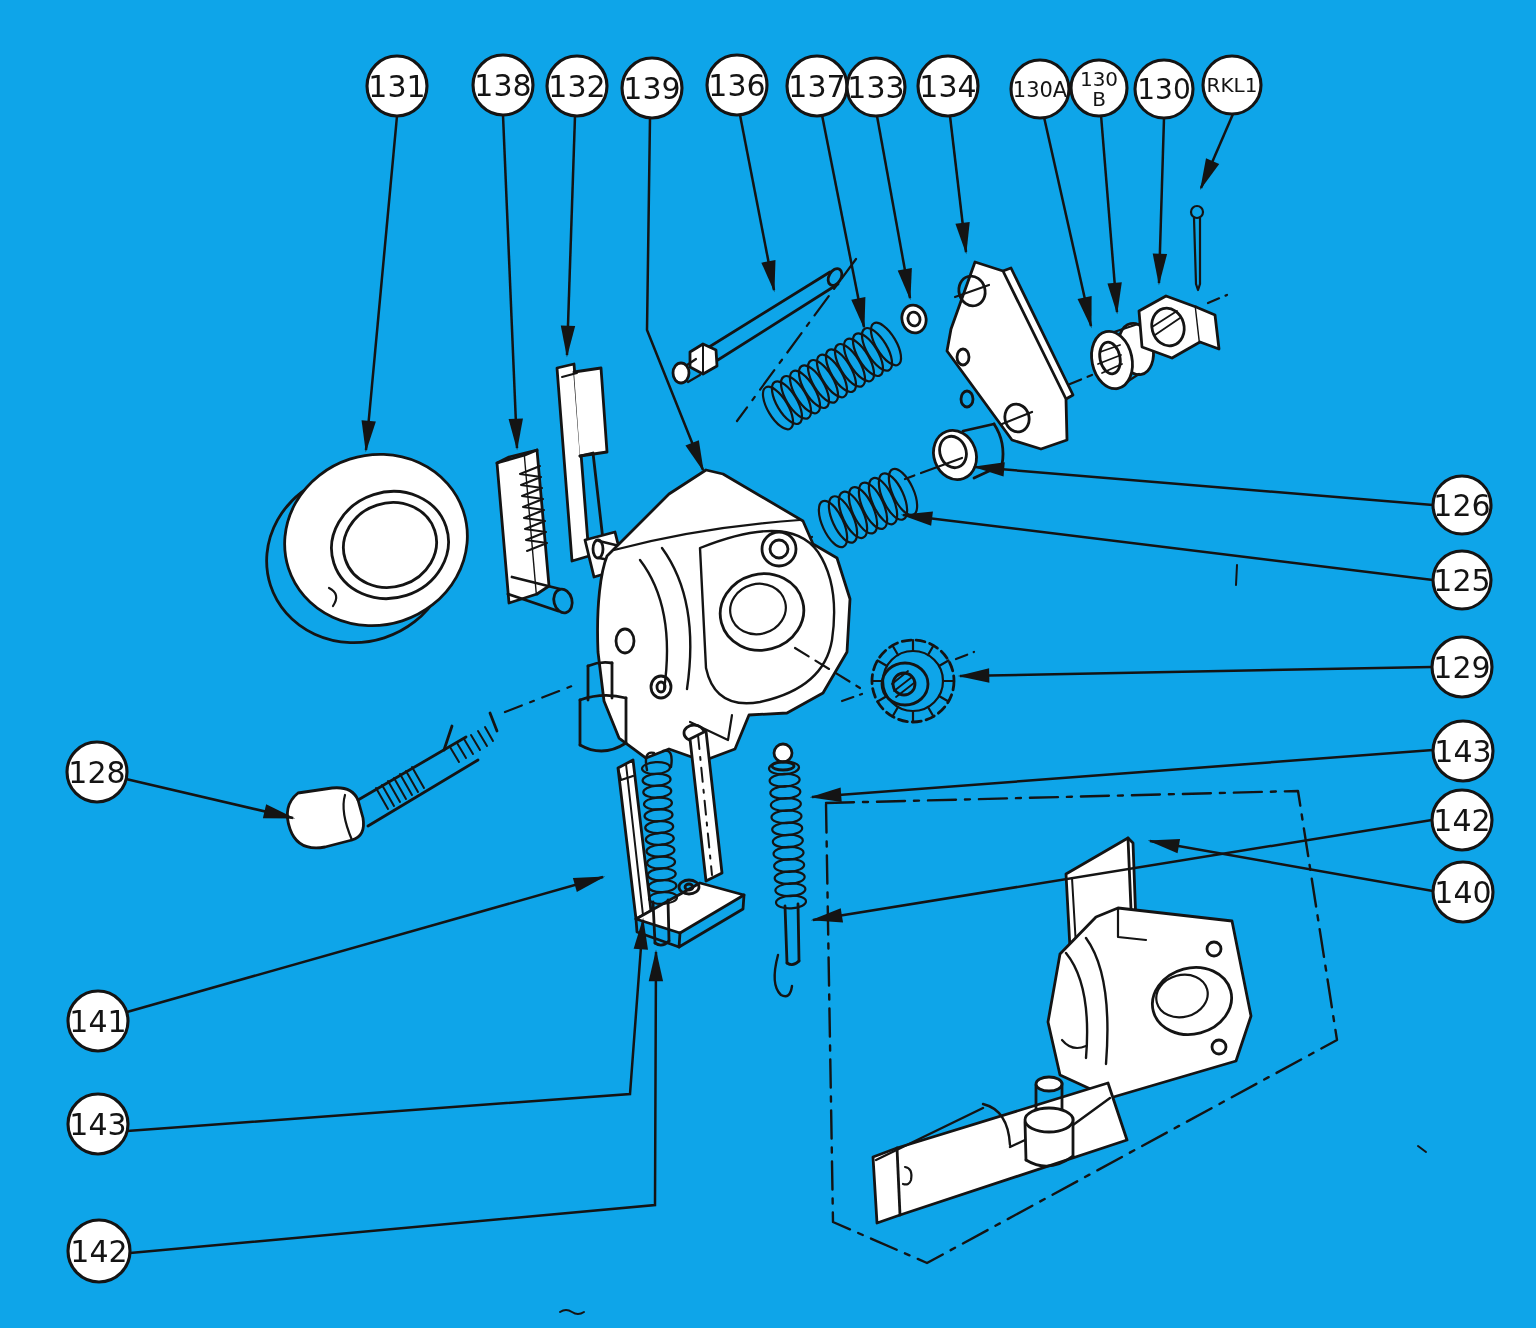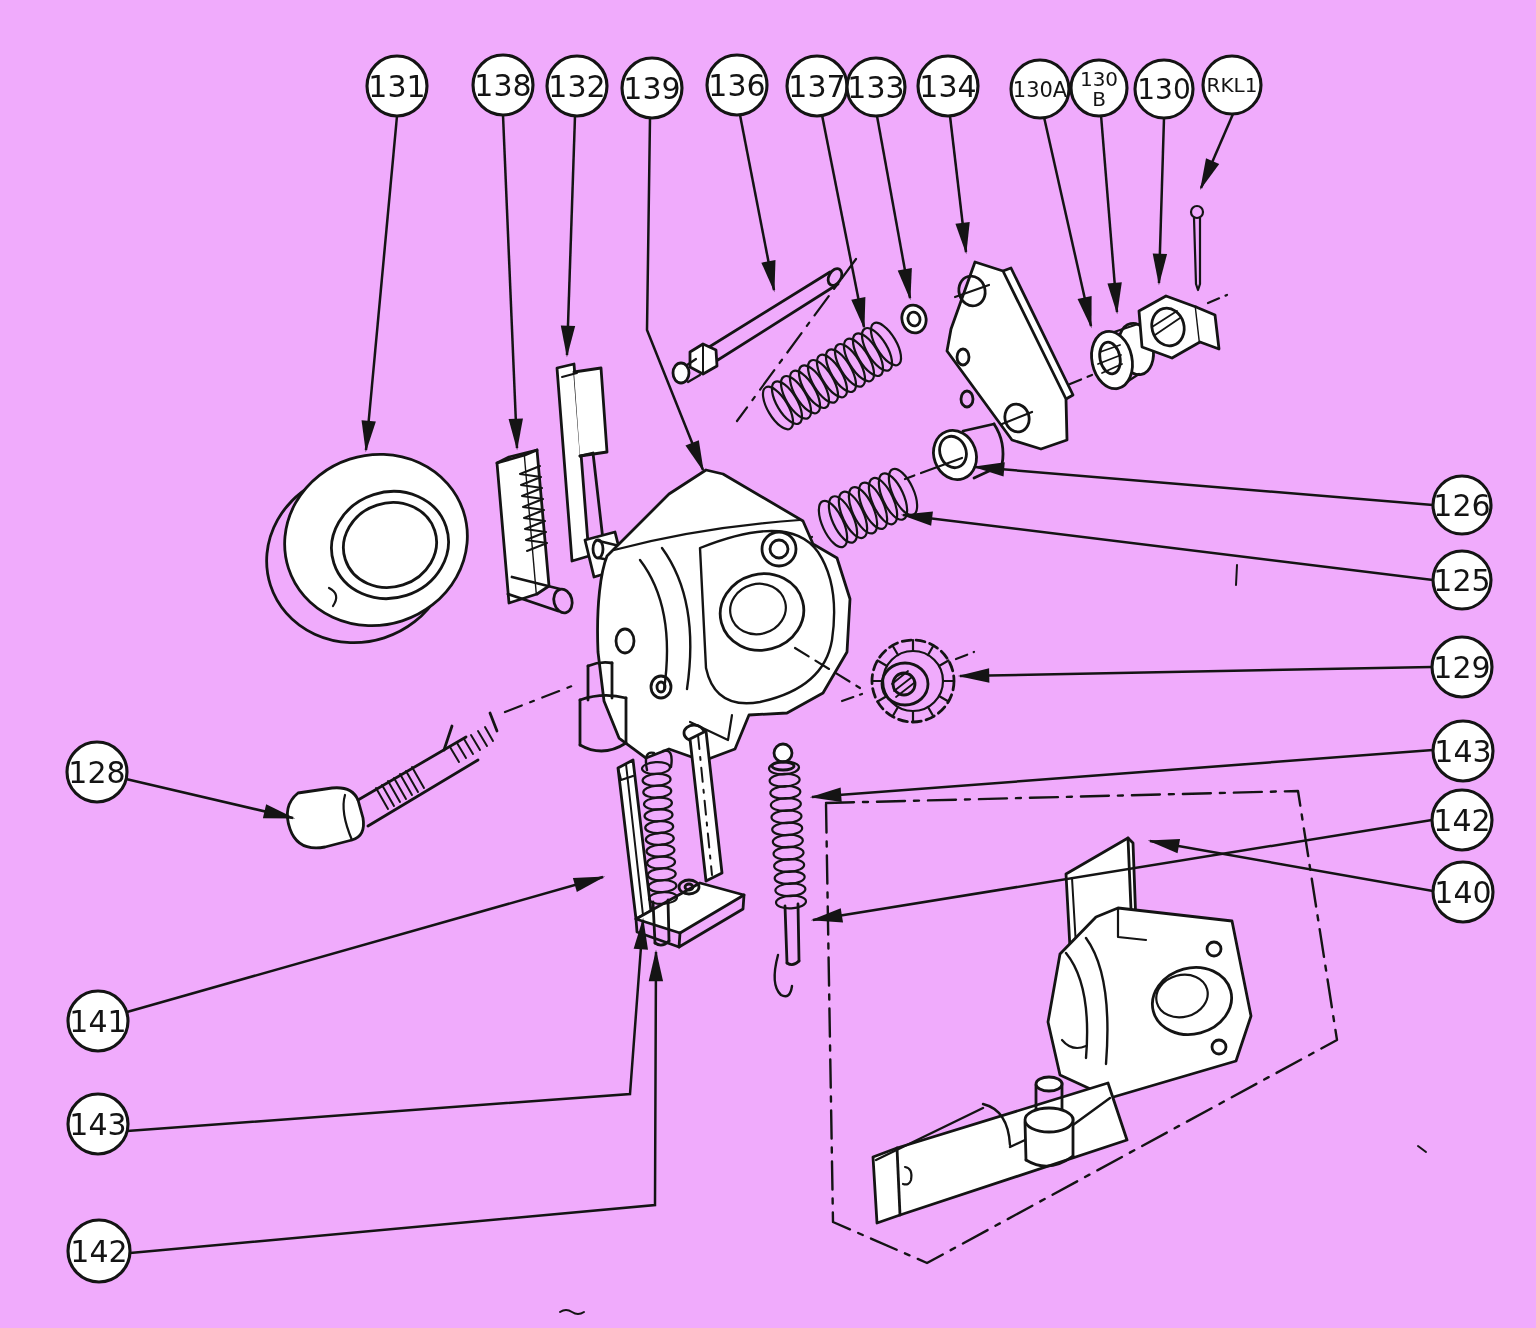--- a/index.html
+++ b/index.html
@@ -1,16 +1,16 @@
 <!DOCTYPE html>
 <html><head>
 <meta charset="utf-8">
 <style>
   html,body{margin:0;padding:0;background:#ffffff;}
-  #stage{position:relative;width:1536px;height:1328px;background:#f0abfc;overflow:hidden;
+  #stage{position:relative;width:1536px;height:1328px;background:#0ea5e9;overflow:hidden;
          font-family:"DejaVu Sans", sans-serif;}
   svg{display:block;}
   .balloon-text{font-family:"DejaVu Sans", sans-serif;fill:#141414;}
 </style>
 </head>
 <body>
 
 <div id="stage">
 <svg id="diagram" width="1536" height="1328" viewBox="0 0 1536 1328">
   <defs>

